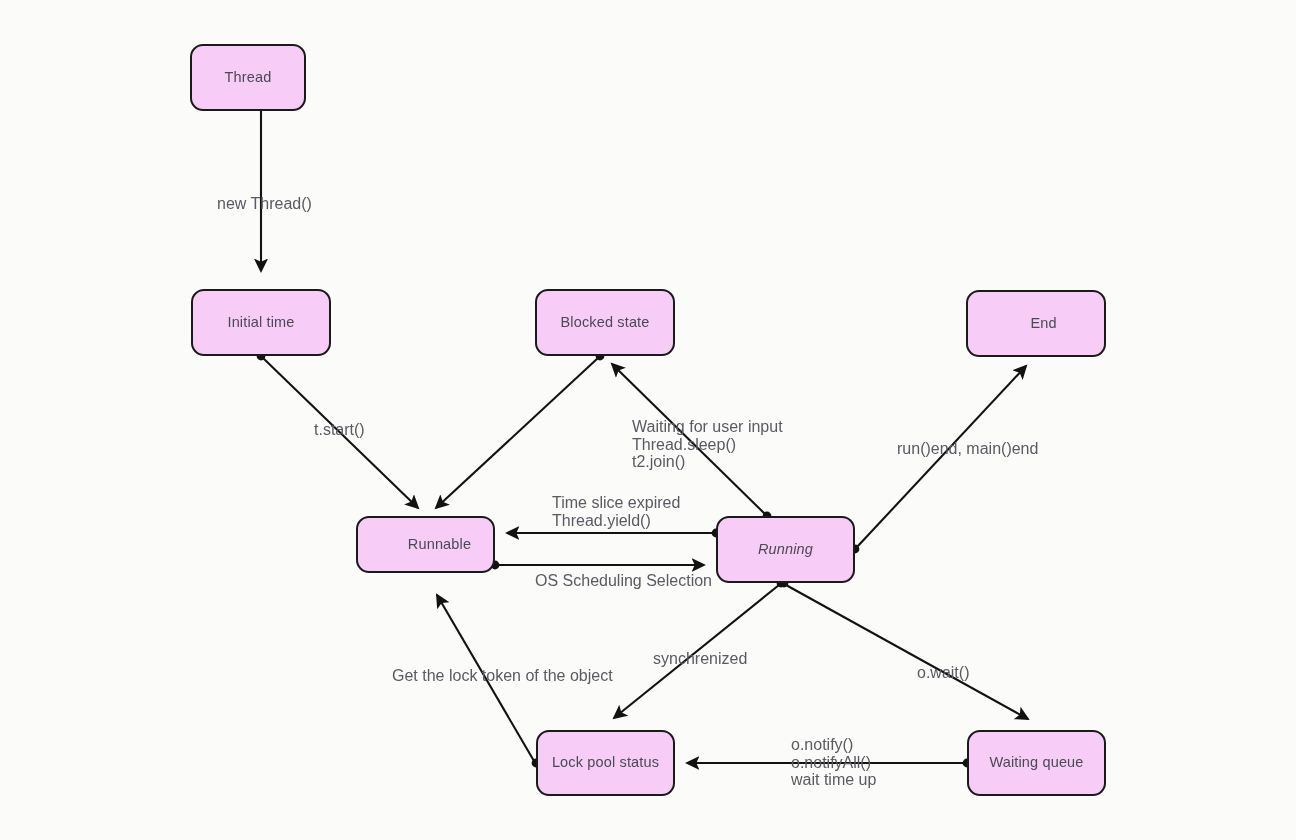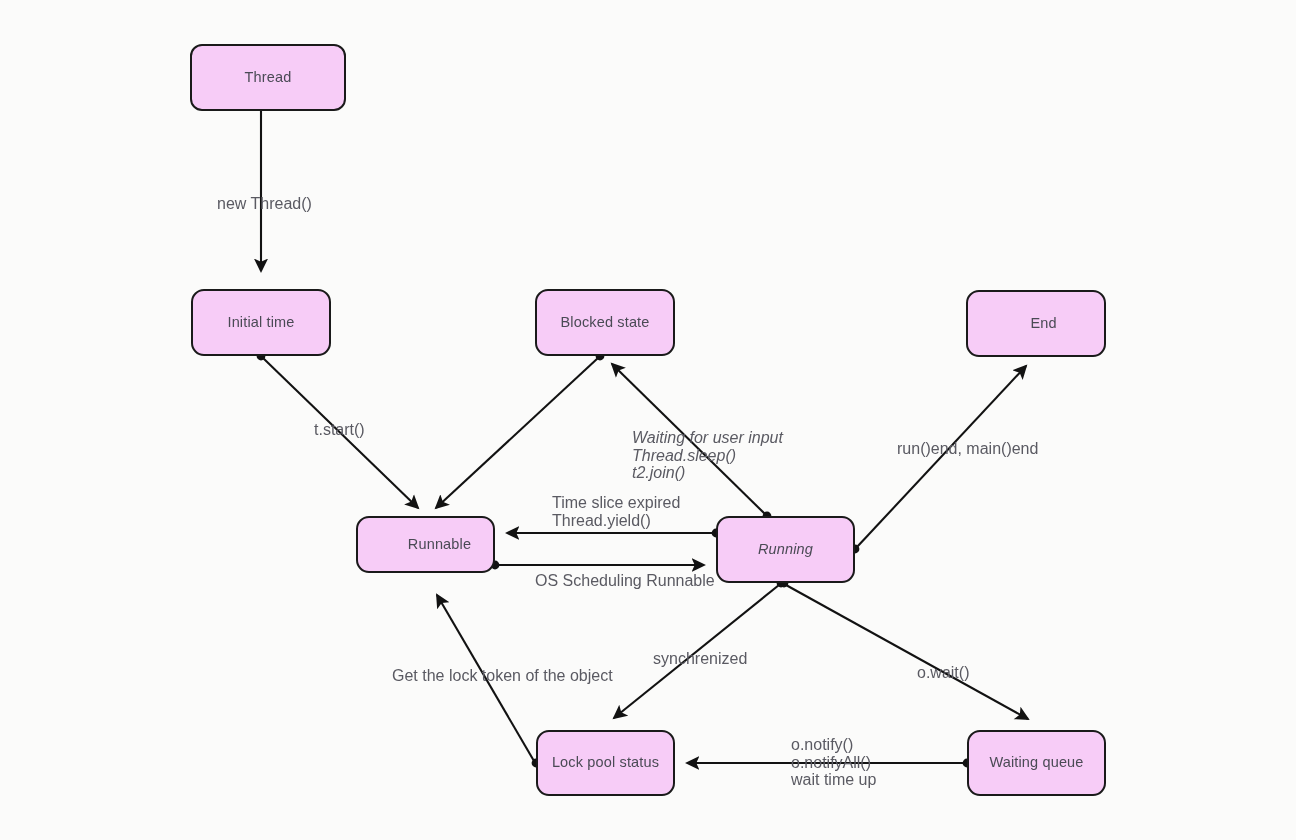--- a/index.html
+++ b/index.html
@@ -117,21 +117,21 @@
       </g>
 
       <g>
         <circle cx="967" cy="763" r="4.4" fill="#121212" stroke="none"></circle>
         <path d="M 965 763 L 687 763" marker-end="url(#arrow)"></path>
       </g>
 
     </g>
   </svg>
 
-  <div class="node" style="left:190px; top:44px; width:156px; height:67px;border-radius:12px;">
+  <div class="node" style="left:190px; top:44px; width:116px; height:67px;">
     <span class="node-label">Thread</span>
   </div>
 
   <div class="node" style="left:191px; top:289px; width:140px; height:67px;">
     <span class="node-label">Initial time</span>
   </div>
 
   <div class="node" style="left:535px; top:289px; width:140px; height:67px;">
     <span class="node-label">Blocked state</span>
   </div>
@@ -154,30 +154,30 @@
 
   <div class="node" style="left:967px; top:730px; width:139px; height:66px;">
     <span class="node-label">Waiting queue</span>
   </div>
 
   <div class="edge-label" style="left:217px; top:195px;">new Thread()</div>
 
   <div class="edge-label" style="left:314px; top:421px;">t.start()</div>
 
 
-  <div class="edge-label" style="left:632px; top:429px;font-style:italic;">Waiting for user input
+  <div class="edge-label" style="left:632px; top:418px;">Waiting for user input
 Thread.sleep()
 t2.join()</div>
 
   <div class="edge-label" style="left:897px; top:440px;">run()end, main()end</div>
 
   <div class="edge-label" style="left:552px; top:494px;">Time slice expired
 Thread.yield()</div>
 
-  <div class="edge-label" style="left:535px; top:572px;">OS Scheduling Runnable</div>
+  <div class="edge-label" style="left:535px; top:572px;">OS Scheduling Selection</div>
 
   <div class="edge-label" style="left:653px; top:650px;">synchrenized</div>
 
   <div class="edge-label" style="left:392px; top:667px;">Get the lock token of the object</div>
 
   <div class="edge-label" style="left:917px; top:664px;">o.wait()</div>
 
   <div class="edge-label" style="left:791px; top:736px;">o.notify()
 o.notifyAll()
 wait time up</div>

